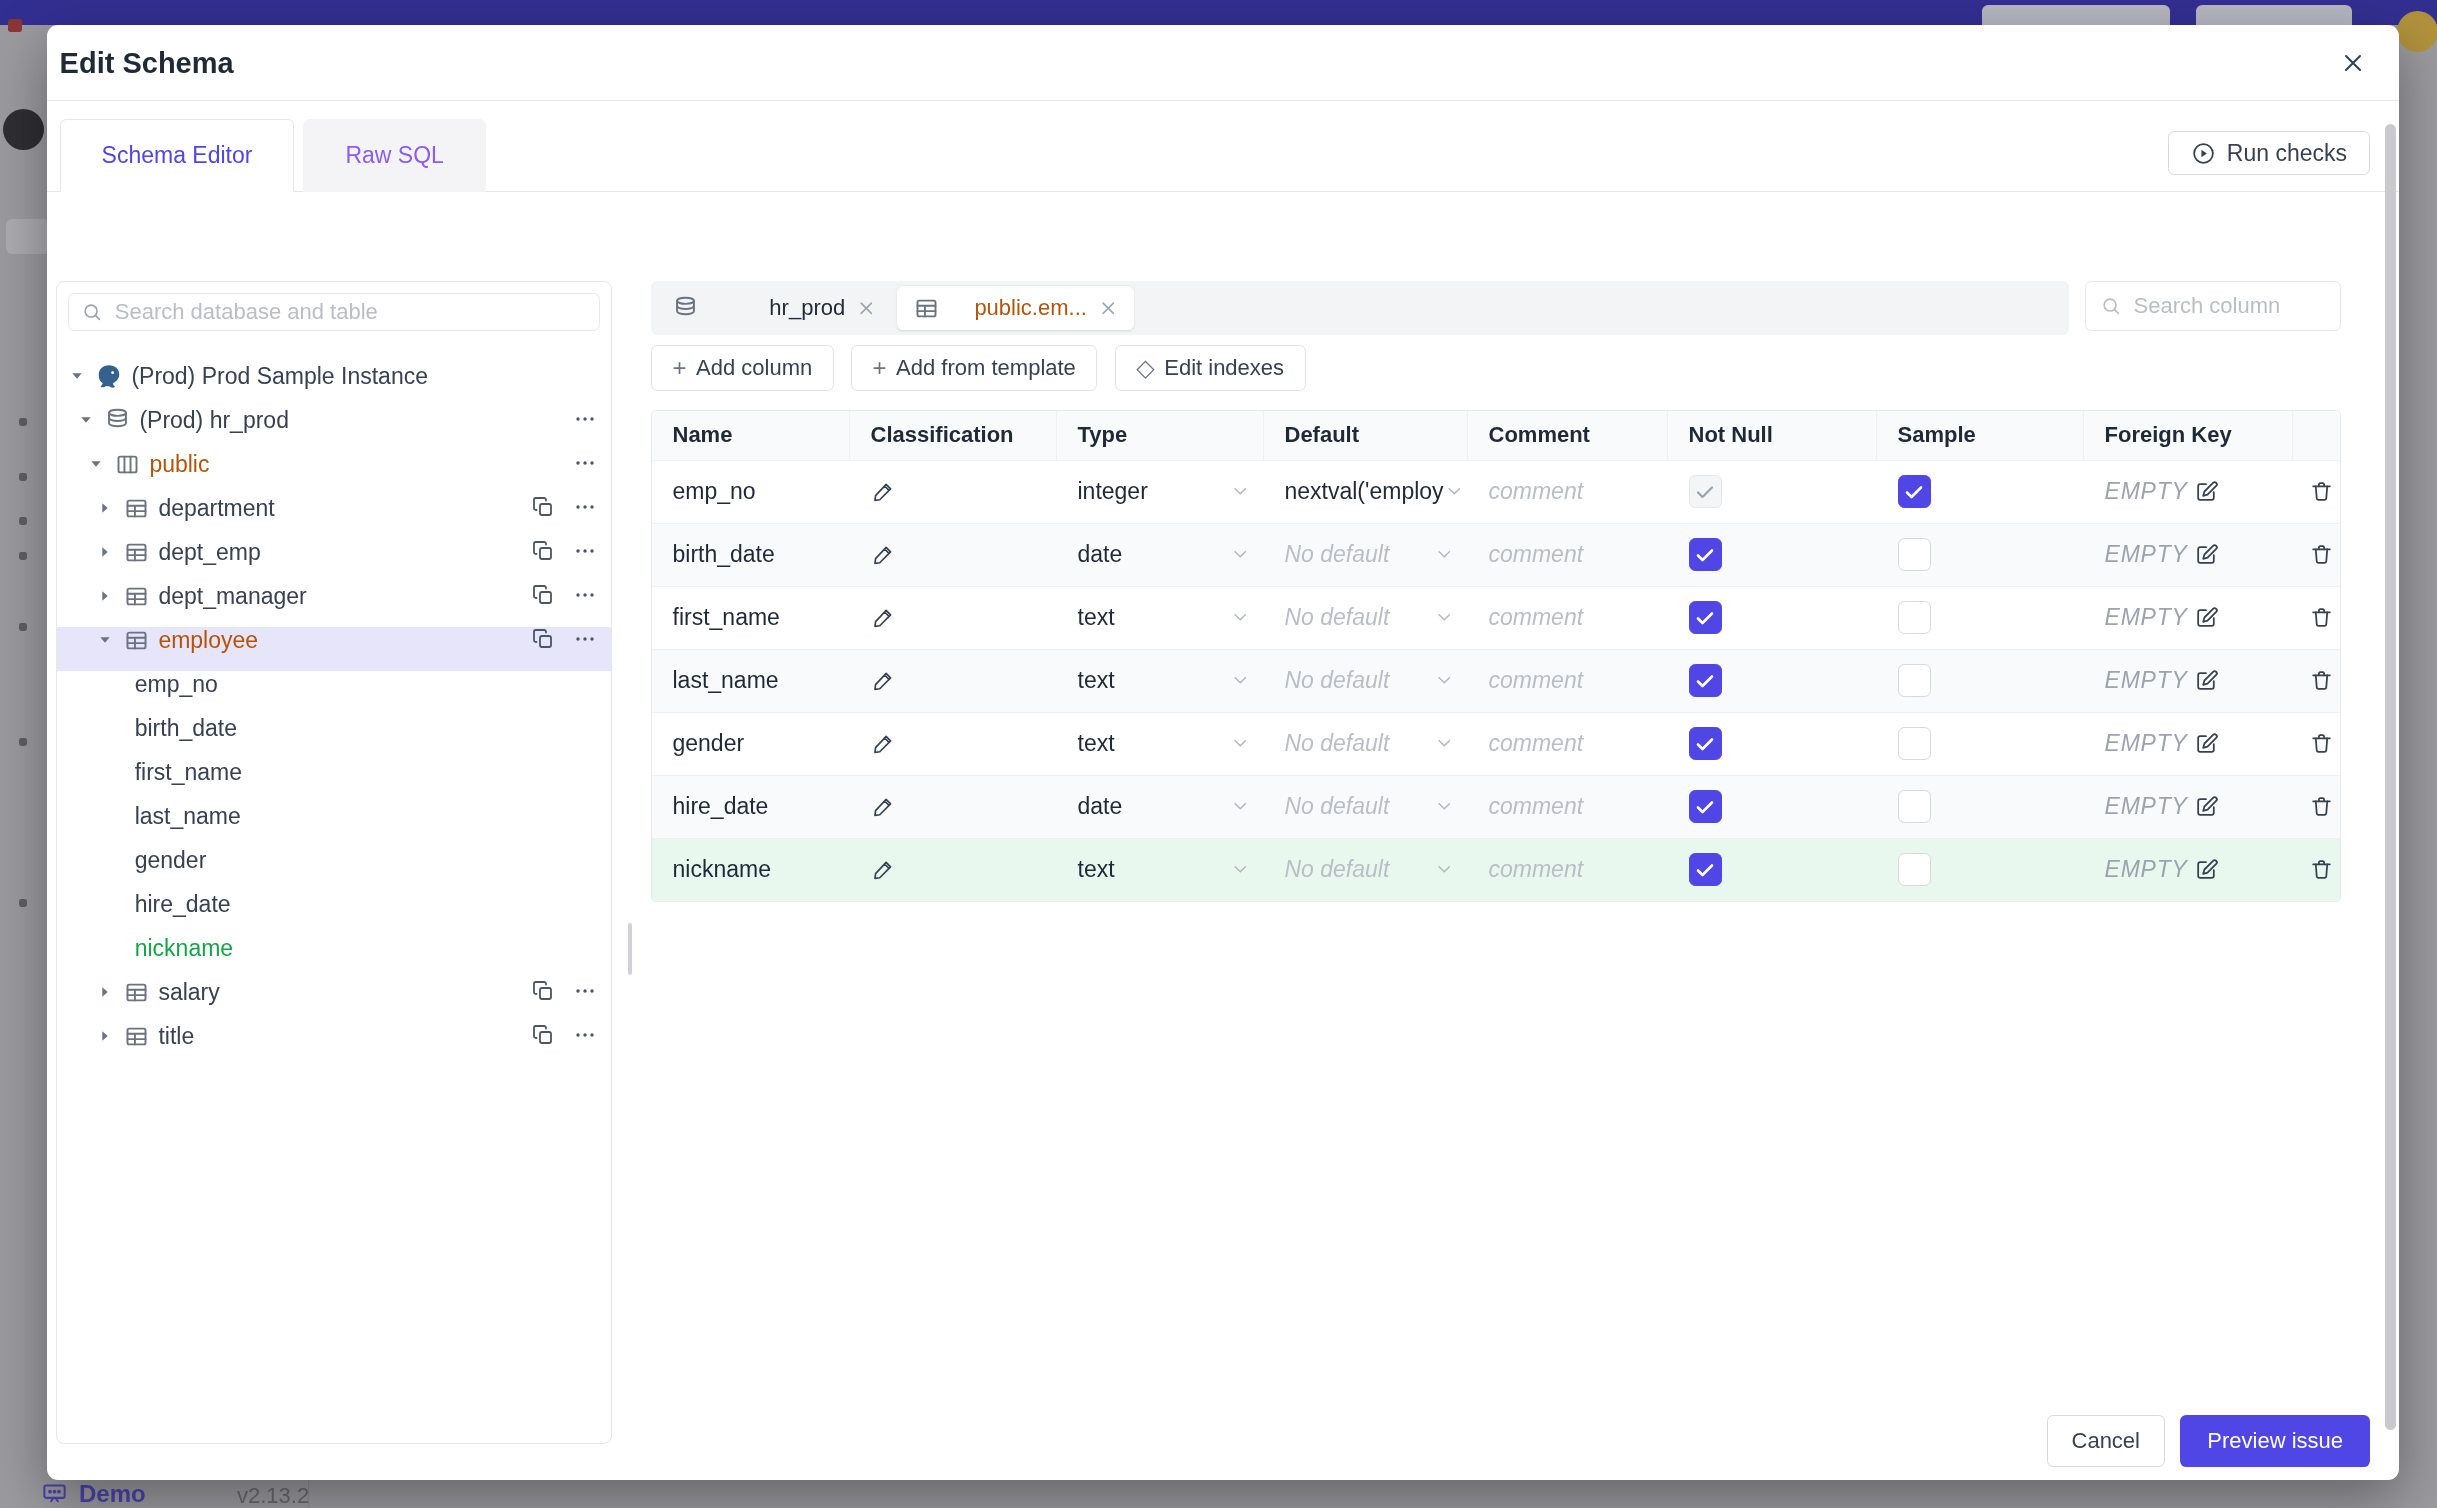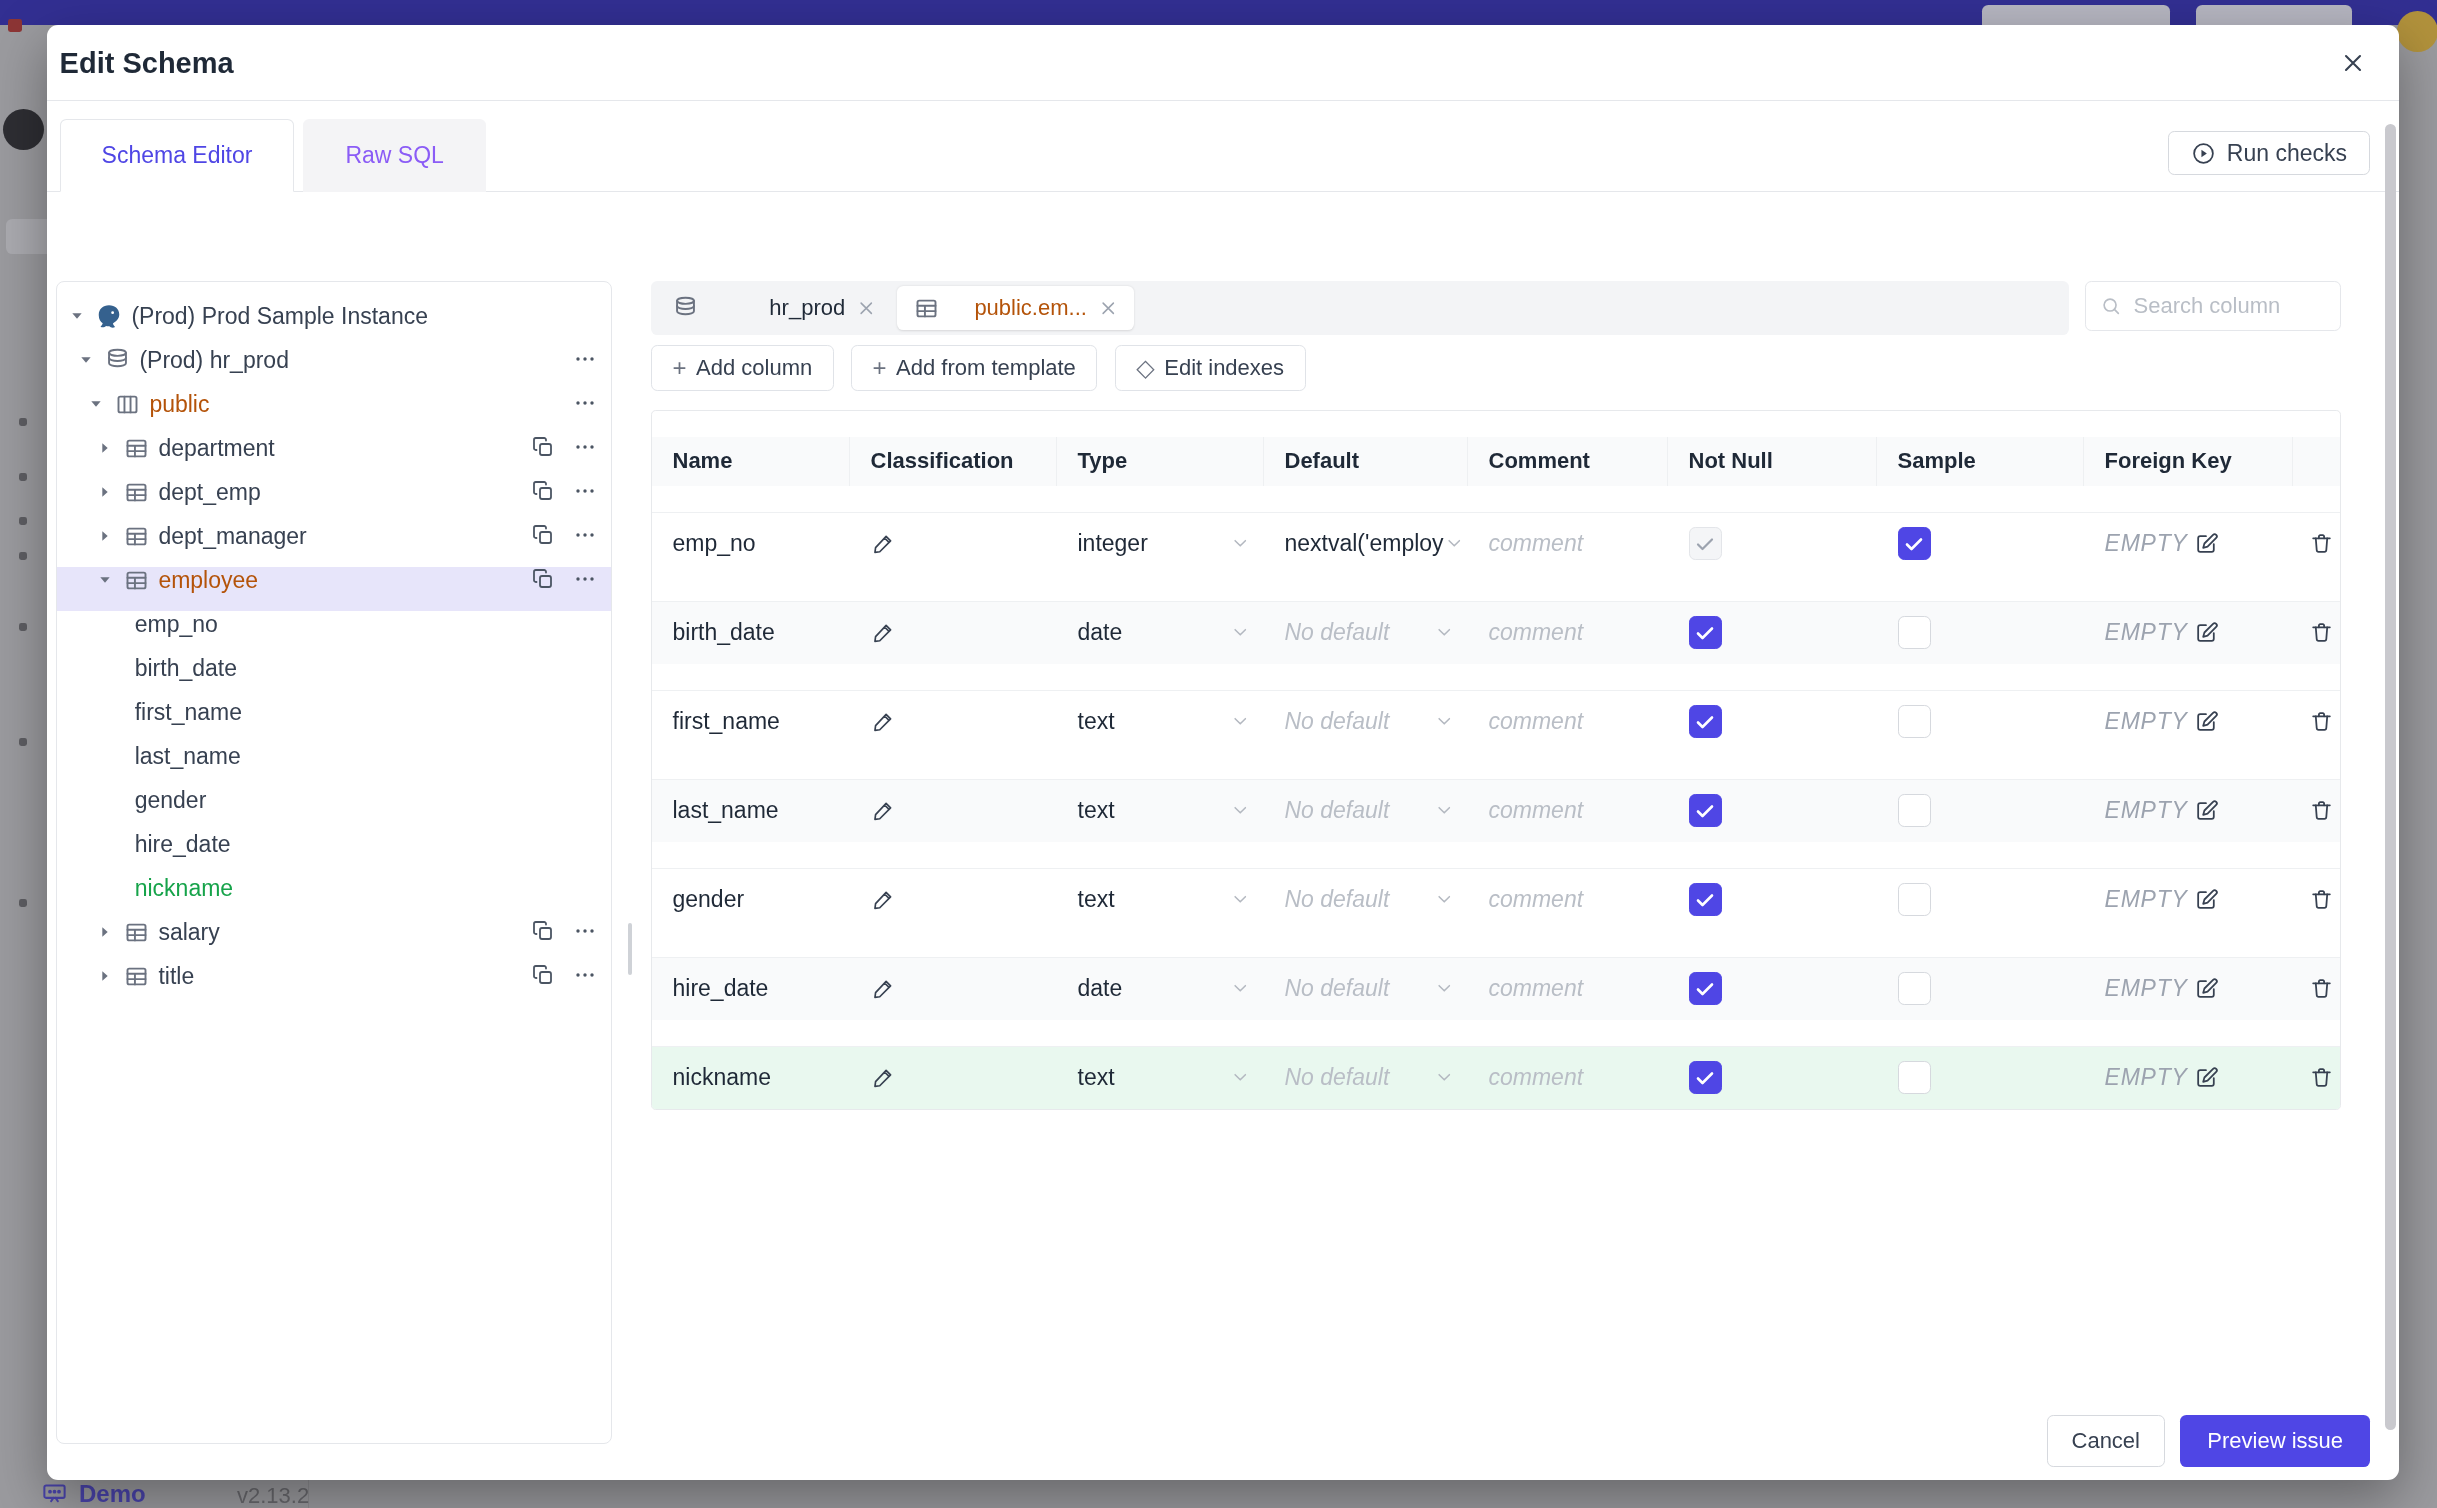--- a/index.html
+++ b/index.html
@@ -64,21 +64,21 @@
   .chip .chip-label{flex:1;white-space:nowrap;text-align:right;}
   .chip.active{background:#fff;box-shadow:0 0.8px 2.4px rgba(0,0,0,.12);}
   .chip.active .chip-label{color:#b45309;}
   .col-search{width:256px;height:50px;border:0.8px solid #e5e7eb;border-radius:6.3px;display:flex;align-items:center;padding:0 14px;gap:9.5px;background:#fff;}
 
   .toolbar{display:flex;gap:17.4px;margin-top:9.5px;}
   .tbtn{height:46px;border:0.8px solid #e0e3e8;border-radius:6.3px;background:#fff;display:flex;align-items:center;gap:9.5px;padding:0 20.5px;font-size:22px;color:#374151;cursor:pointer;}
   .tbtn .sym{font-size:24px;color:#6b7280;}
 
   .schema-table{margin-top:19px;border:0.8px solid #e7e9ec;border-radius:4.7px;overflow:hidden;}
-  .t-grid{display:grid;grid-template-columns:198px 207px 207px 204px 200px 209px 207px 209px 48px;margin-top:26px;}
+  .t-grid{display:grid;grid-template-columns:198px 207px 207px 204px 200px 209px 207px 209px 48px;}
   .th{height:49px;background:#f9fafb;display:flex;align-items:center;padding-left:20.5px;font-size:22px;font-weight:600;color:#1f2937;border-right:0.8px solid #eef0f2;}
   .th:last-child{border-right:none;}
   .tr{border-top:0.8px solid #eef0f2;}
   .td{height:62px;display:flex;align-items:center;padding-left:20.5px;font-size:23px;color:#1f2937;overflow:hidden;}
   .td.sel{justify-content:space-between;padding-right:14px;}
   .muted{color:#b9bec6;font-style:italic;}
   .tr.stripe .td{background:#f9fafb;}
   .tr.new .td{background:#e9f8ef;}
   .cb{width:33px;height:33px;border-radius:6.3px;border:0.8px solid #d6d9de;background:#fff;display:flex;align-items:center;justify-content:center;cursor:pointer;}
   .cb.checked{background:var(--accent);border-color:var(--accent);}
@@ -151,20 +151,29 @@
             <circle cx="12" cy="12" r="9"></circle>
             <path d="M10 8.5l5.2 3.5-5.2 3.5z" fill="#374151" stroke="none"></path>
           </svg>
       </span>
       <span>Run checks</span>
     </button>
   </div>
 
   <div class="modal-body">
     <div class="left-panel">
+      <div class="db-search">
+        <span class="icon">
+          <svg width="22" height="22" viewBox="0 0 24 24" fill="none" stroke="#9ca3af" stroke-width="1.8">
+              <circle cx="11" cy="11" r="6.5"></circle>
+              <path d="M15.7 15.7L20 20" stroke-linecap="round"></path>
+            </svg>
+        </span>
+        <input placeholder="Search database and table" style="">
+      </div>
       <div class="tree" id="tree">
           <div class="tree-row ">
     <span class="arrow" style="margin-left:12px"><span class="icon">
                 <svg width="16" height="16" viewBox="0 0 24 24" fill="#6b7280">
                   <path d="M5 8h14l-7 8z"></path>
                 </svg>
               </span></span>
     <span class="t-icon"><span class="icon">
                 <svg width="28" height="28" viewBox="0 0 24 24">
                   <path fill="#35618e" d="M12 2C6.8 2 3.2 5.4 3.2 10.2c0 3.6 1.6 6 3.4 7.2-.3 1-.9 2.2-1.9 2.9 1.6 1 3.6.6 4.8-.5.9.2 1.9.2 2.8.1 1.1 1.2 3.2 1.7 4.9.6-1-.8-1.5-1.9-1.8-2.9 1.9-1.3 5.4-3.7 5.4-7.7C20.8 5.3 17.2 2 12 2z"></path>

